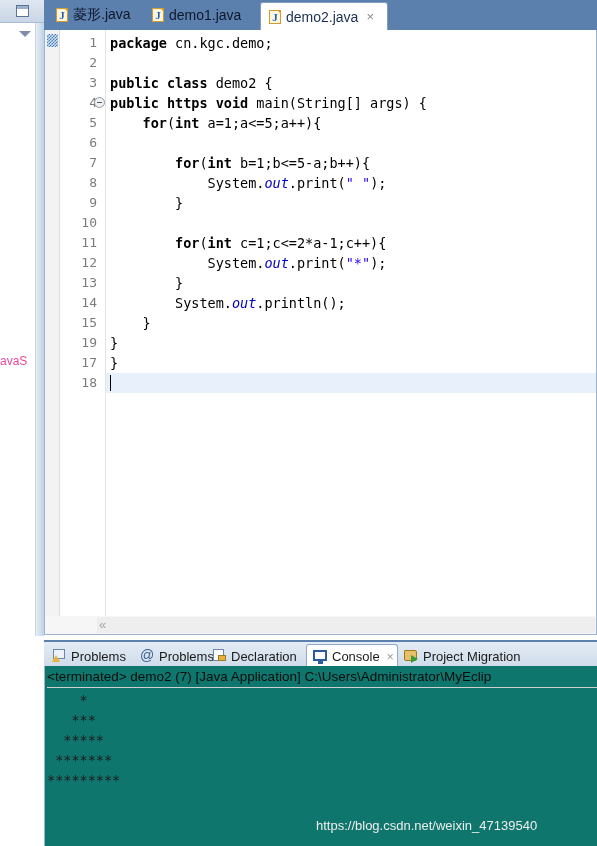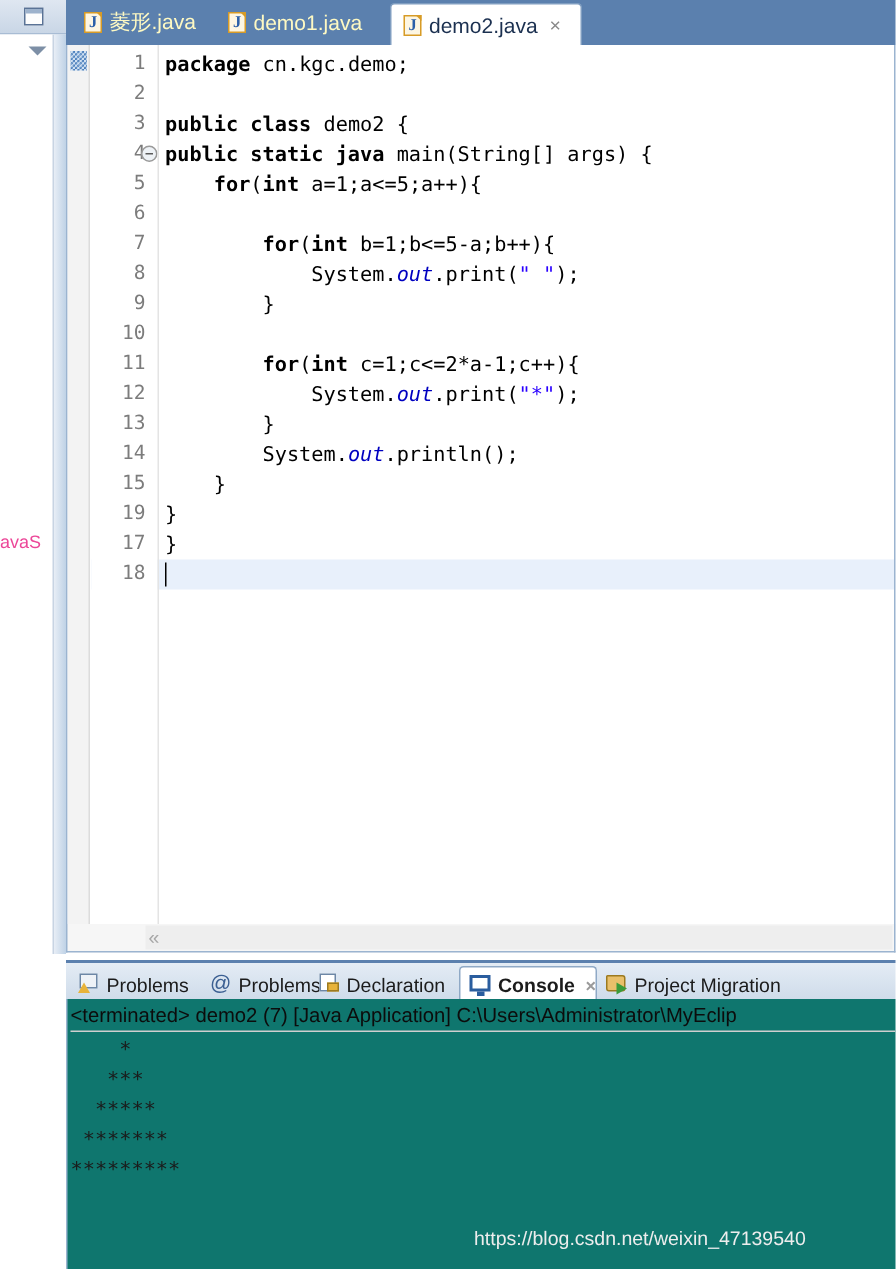--- a/index.html
+++ b/index.html
@@ -93,21 +93,21 @@
   }
   .tab {
     position: absolute;
     top: 0;
     height: 30px;
     display: flex;
     align-items: center;
     padding: 0 10px 0 8px;
     box-sizing: border-box;
     font-size: 14px;
-    color: #fef9c3;
+    color: #0f172a;
     white-space: nowrap;
     cursor: default;
   }
   .tab.active {
     background: #ffffff;
     color: #1b3050;
     border-top: 1px solid #7f9dc0;
     border-left: 1px solid #7f9dc0;
     border-right: 1px solid #7f9dc0;
     border-radius: 3px 3px 0 0;
@@ -497,21 +497,21 @@
         <div class="ln" style="top: 283px;">15</div>
         <div class="ln" style="top: 303px;">19</div>
         <div class="ln" style="top: 323px;">17</div>
         <div class="ln" style="top: 343px;">18</div>
       </div>
     <div id="gutter-sep"></div>
     <div id="code-text">
         <div class="cl" style="top: 3px;"><span class="kw">package</span><span> cn.kgc.demo;</span></div>
         <div class="cl" style="top: 23px;"><span></span></div>
         <div class="cl" style="top: 43px;"><span class="kw">public class</span><span> demo2 {</span></div>
-        <div class="cl" style="top: 63px;"><span class="kw">public static java</span><span> main(String[] args) {</span></div>
+        <div class="cl" style="top: 63px;"><span class="kw">public https void</span><span> main(String[] args) {</span></div>
         <div class="cl" style="top: 83px;"><span>    </span><span class="kw">for</span><span>(</span><span class="kw">int</span><span> a=1;a&lt;=5;a++){</span></div>
         <div class="cl" style="top: 103px;"><span></span></div>
         <div class="cl" style="top: 123px;"><span>        </span><span class="kw">for</span><span>(</span><span class="kw">int</span><span> b=1;b&lt;=5-a;b++){</span></div>
         <div class="cl" style="top: 143px;"><span>            System.</span><span class="fld">out</span><span>.print(</span><span class="str">" "</span><span>);</span></div>
         <div class="cl" style="top: 163px;"><span>        }</span></div>
         <div class="cl" style="top: 183px;"><span></span></div>
         <div class="cl" style="top: 203px;"><span>        </span><span class="kw">for</span><span>(</span><span class="kw">int</span><span> c=1;c&lt;=2*a-1;c++){</span></div>
         <div class="cl" style="top: 223px;"><span>            System.</span><span class="fld">out</span><span>.print(</span><span class="str">"*"</span><span>);</span></div>
         <div class="cl" style="top: 243px;"><span>        }</span></div>
         <div class="cl" style="top: 263px;"><span>        System.</span><span class="fld">out</span><span>.println();</span></div>
@@ -536,21 +536,21 @@
         <span>Problems</span>
       </div>
       <div class="btab" style="left: 90px; width: 72px;">
         <span class="bico ico-javadoc"></span>
         <span>Problems</span>
       </div>
       <div class="btab" style="left: 162px; width: 100px;">
         <span class="bico ico-declaration"></span>
         <span>Declaration</span>
       </div>
-      <div class="btab active" style="left: 262px; width: 92px; font-weight: bold;">
+      <div class="btab active" style="left: 262px; width: 92px;">
         <span class="bico ico-console"></span>
         <span>Console</span>
         <span class="btab-close">×</span>
       </div>
       <div class="btab" style="left: 354px; width: 125px;">
         <span class="bico ico-migration"></span>
         <span>Project Migration</span>
       </div>
     </div>
   <div id="console-body">

